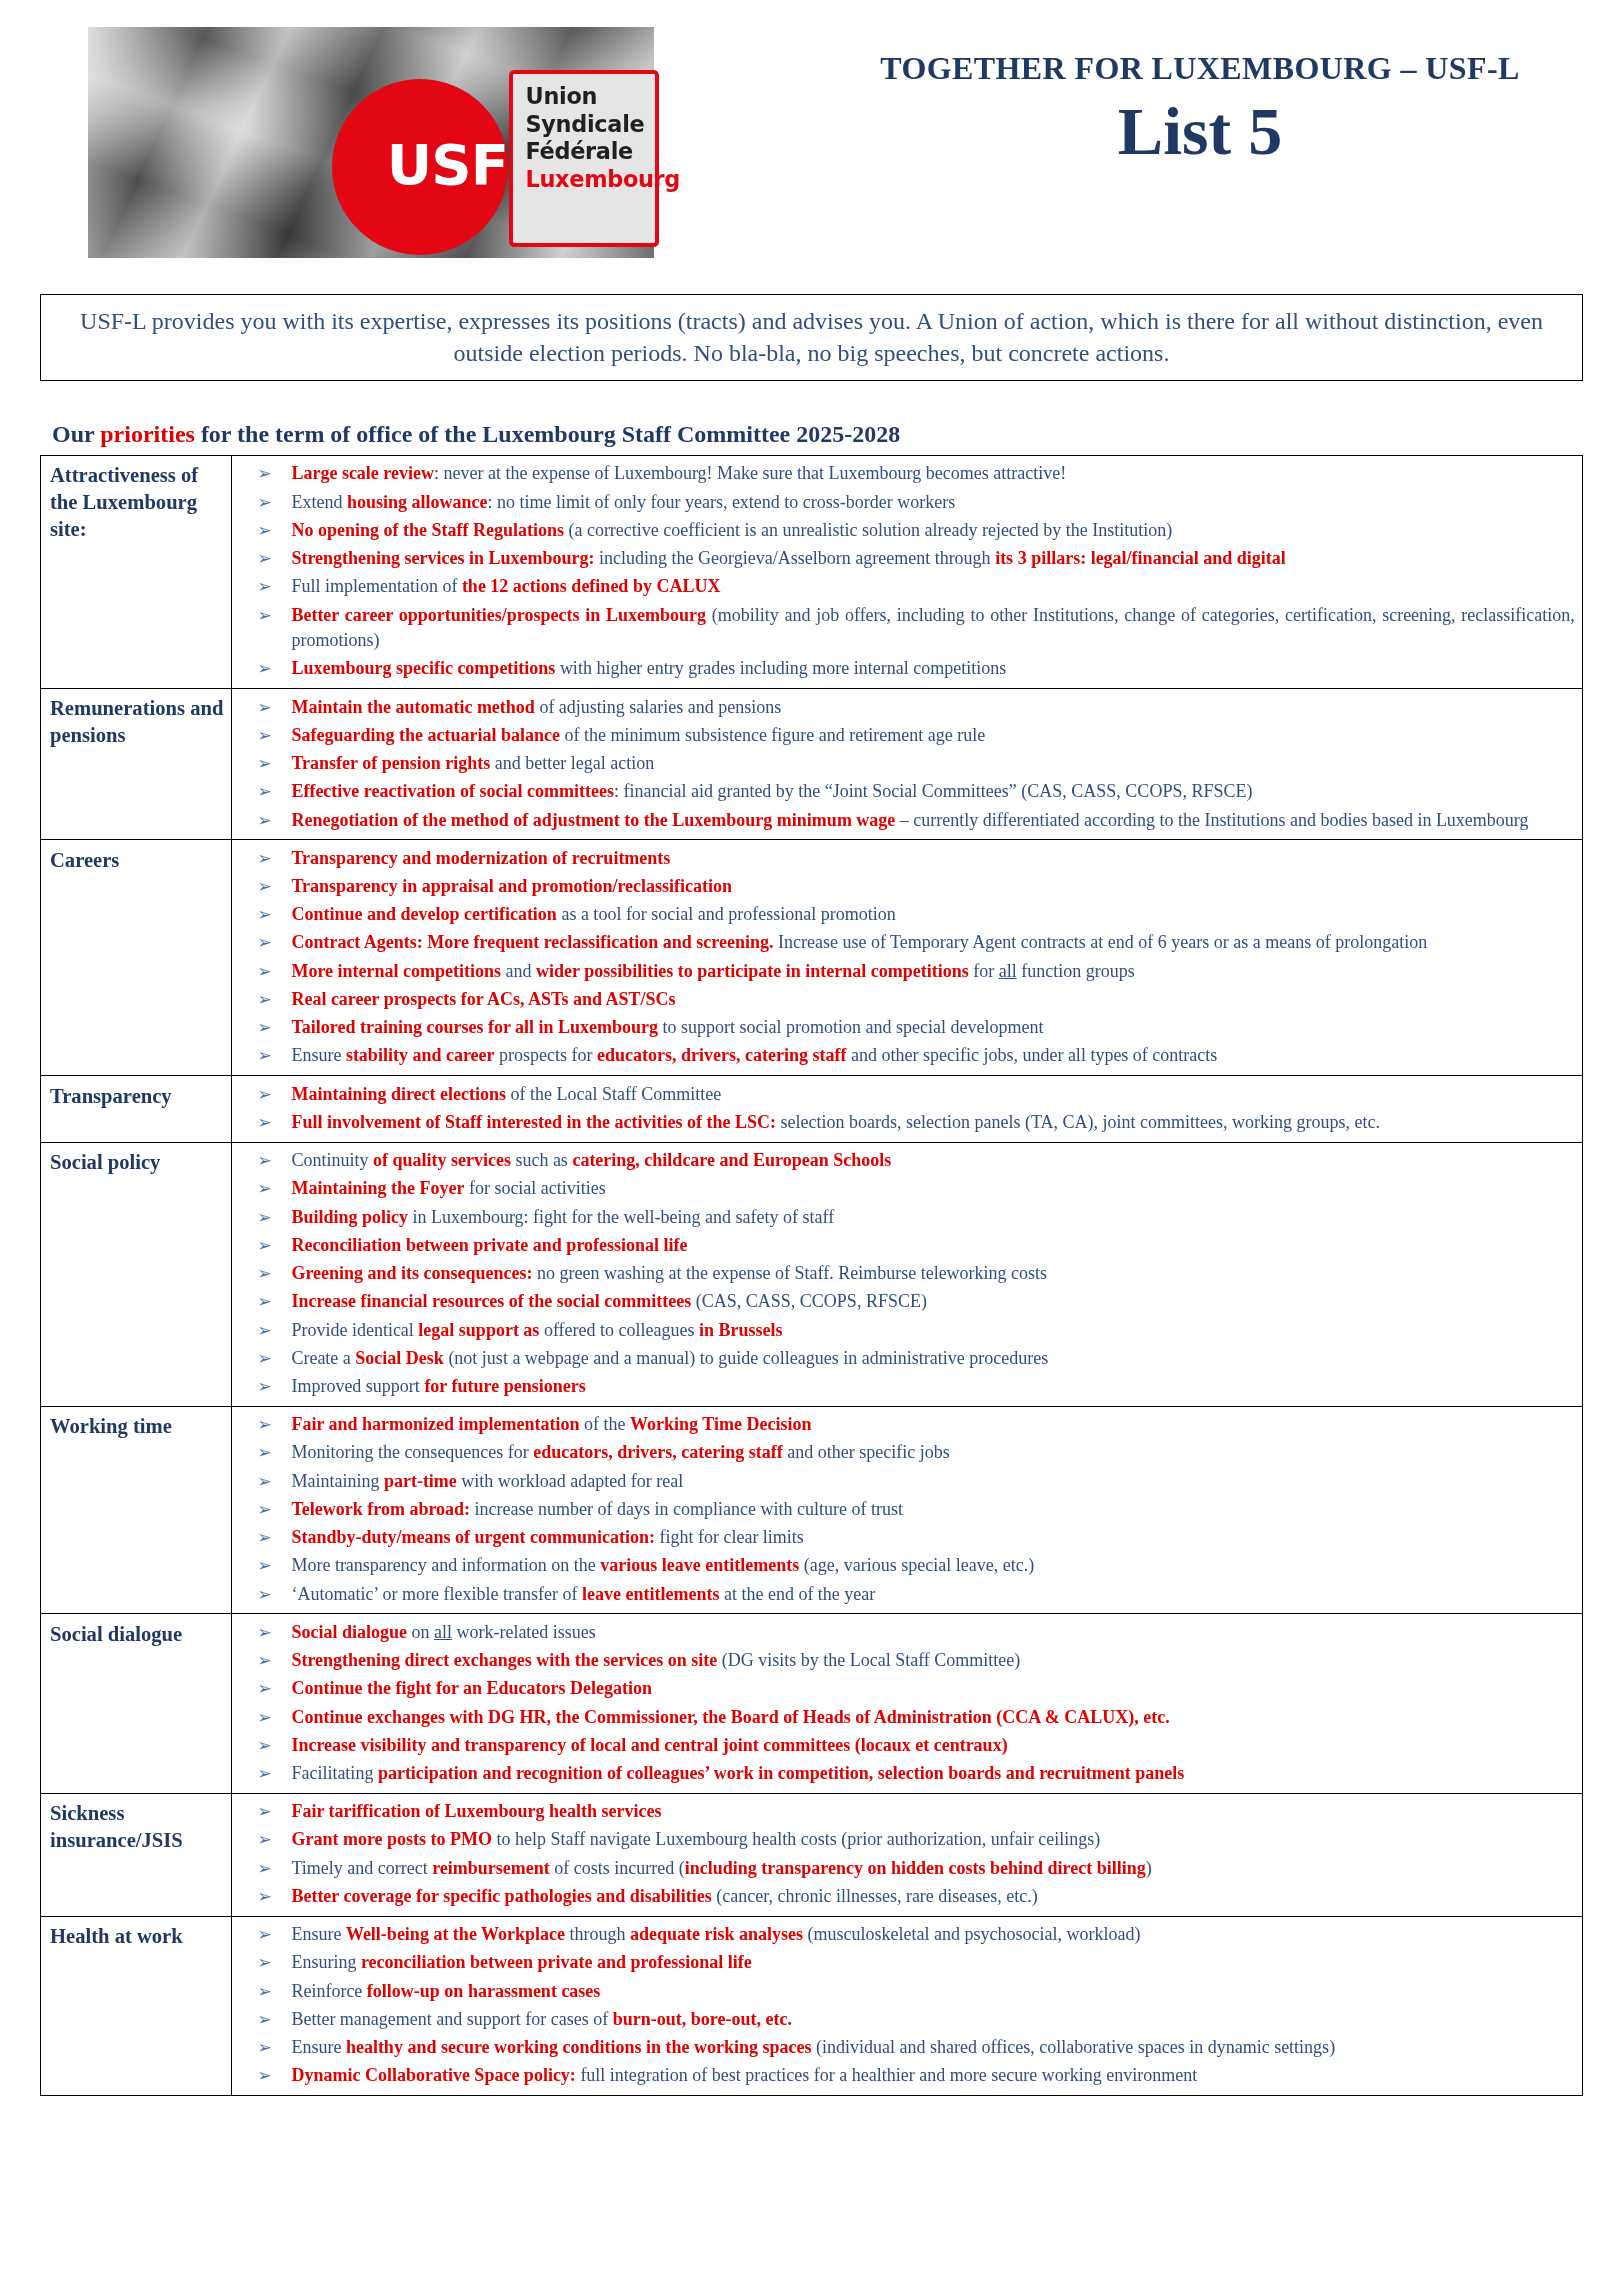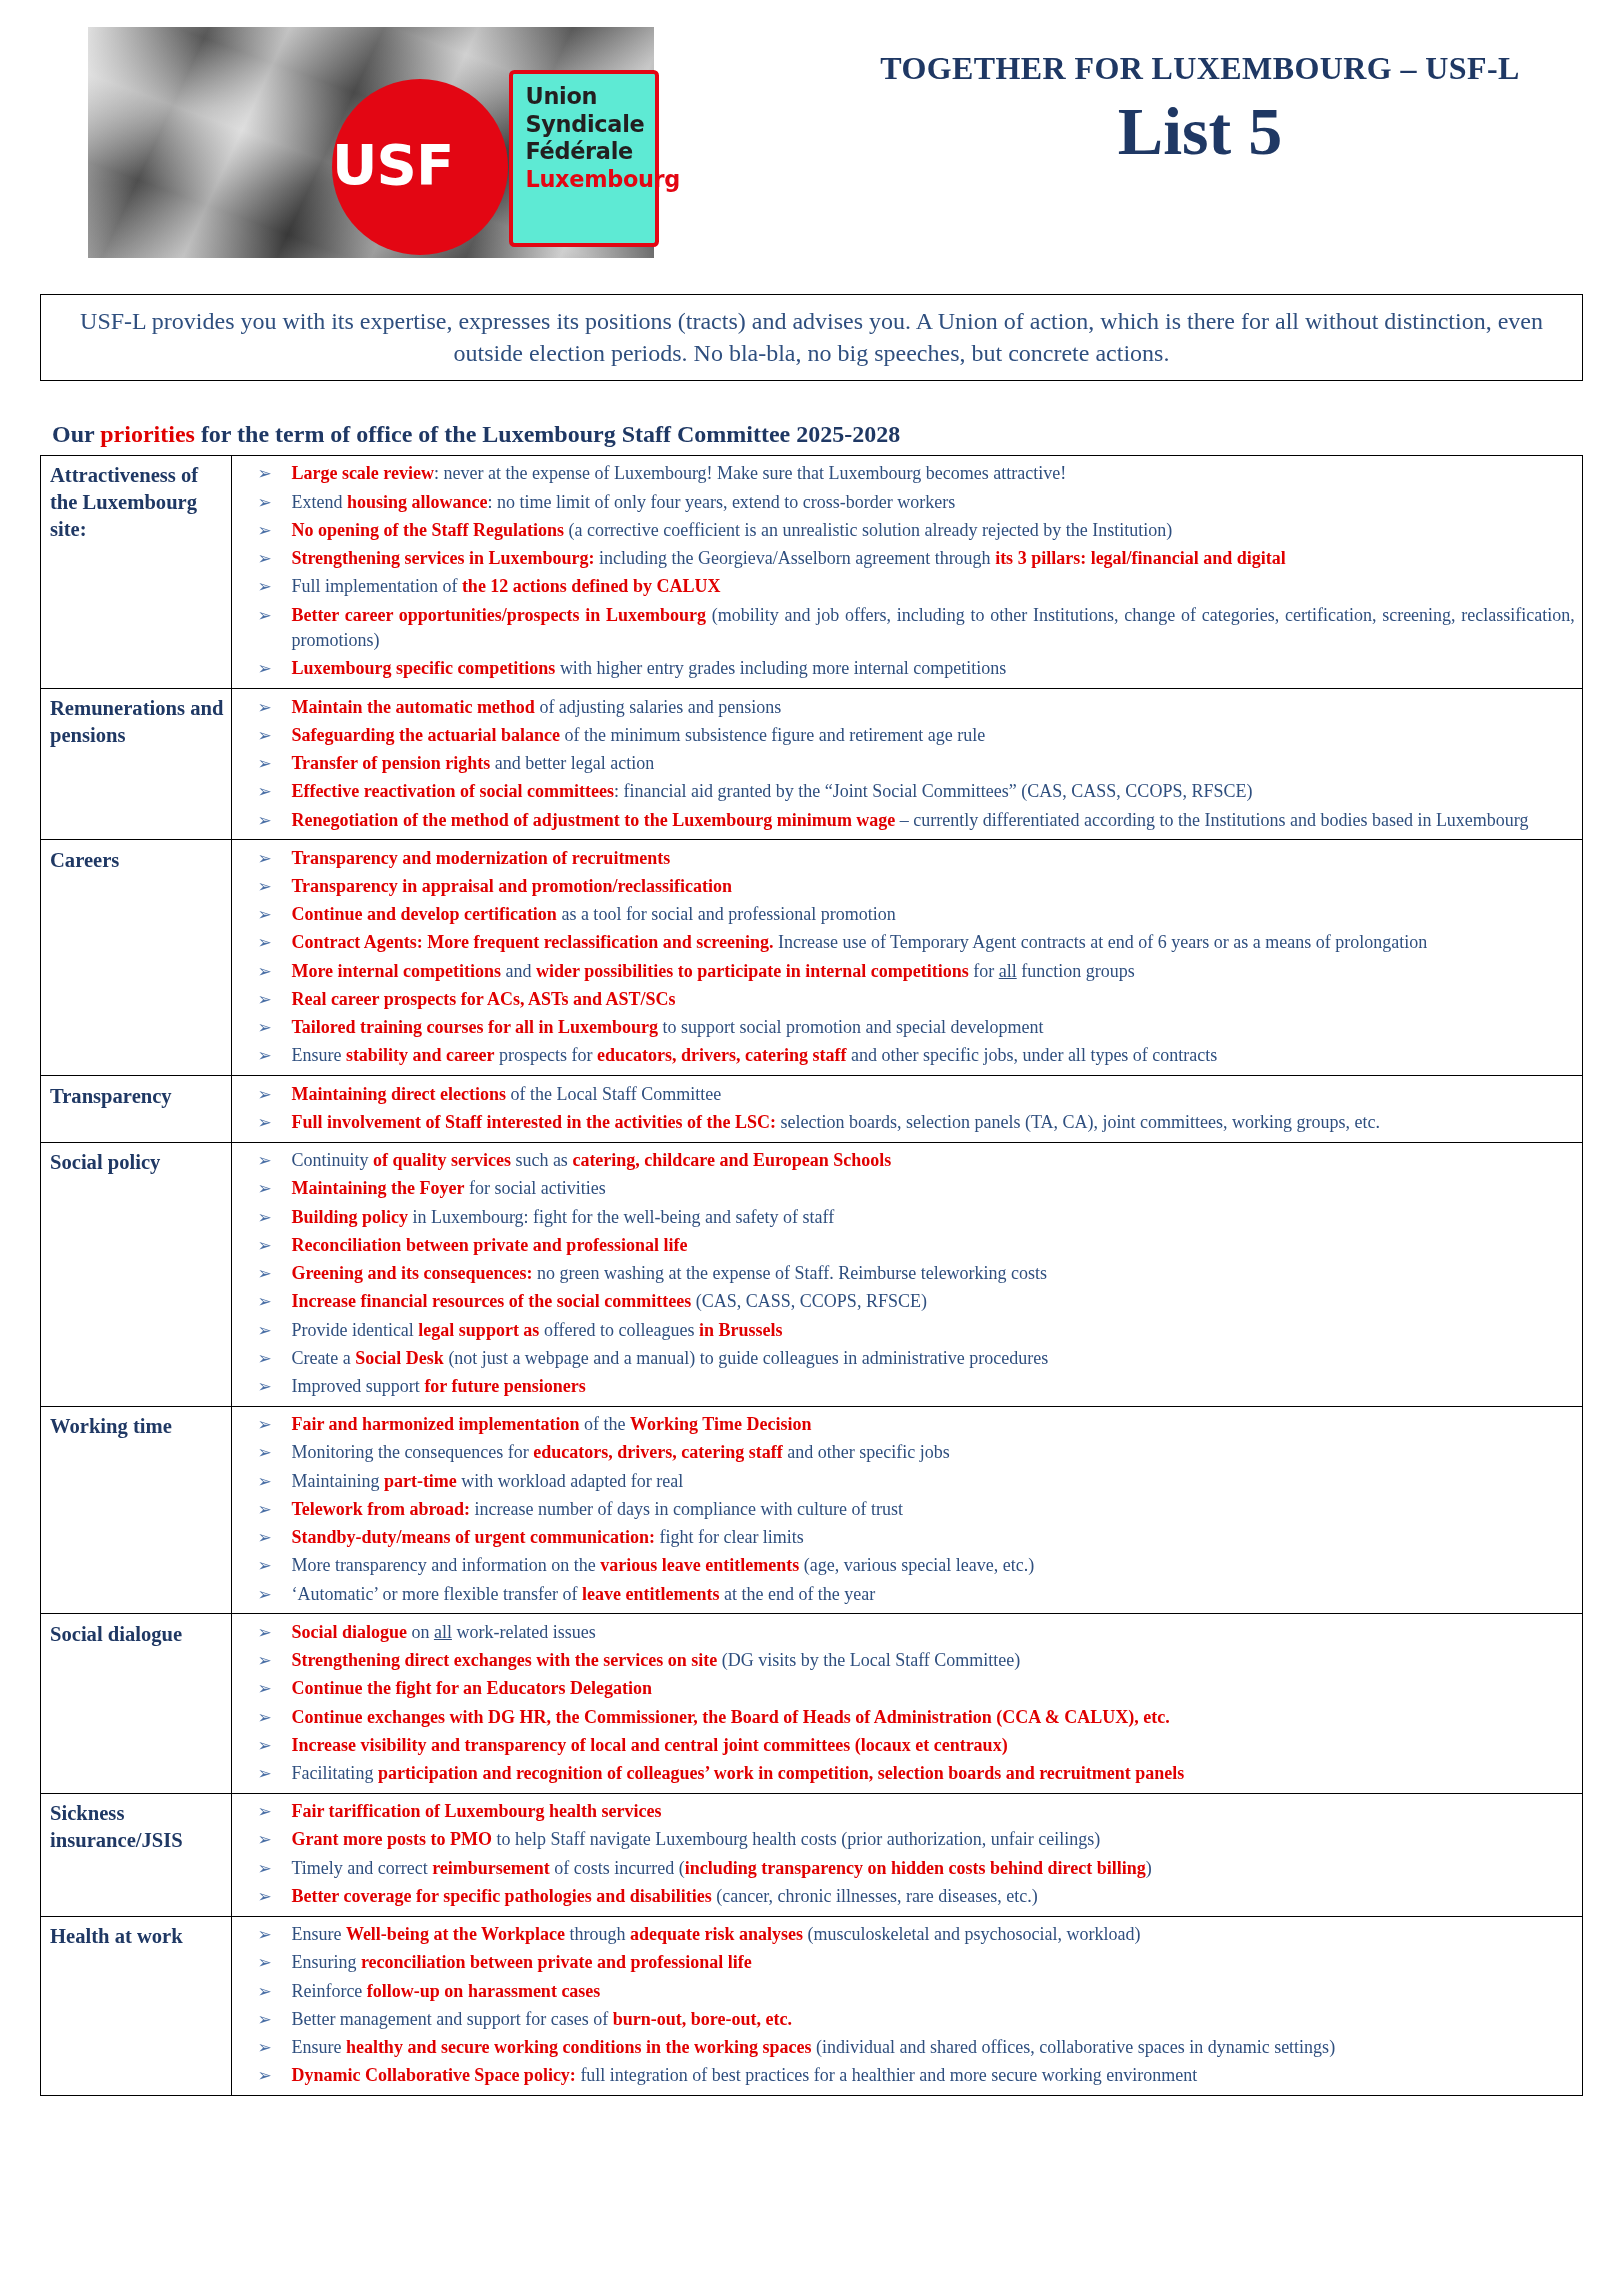--- a/index.html
+++ b/index.html
@@ -52,38 +52,38 @@
   .logo-circle {
     position: absolute;
     left: 244px;
     top: 52px;
     width: 176px;
     height: 176px;
     border-radius: 50%;
     background: #E30613;
     display: flex;
     align-items: center;
-    justify-content: flex-start;
+    justify-content: flex-end;
   }
   .logo-circle span {
     color: #ffffff;
     font-family: "DejaVu Sans", "Liberation Sans", sans-serif;
     font-weight: bold;
     font-size: 56px;
     letter-spacing: -0.9px;
     line-height: 1;
     transform: translateY(-1.8px);
   }
   .logo-name-box {
     position: absolute;
     left: 421px;
     top: 43px;
     width: 150px;
     height: 177px;
-    background: #5eead4;
+    background: #e5e5e5;
     border: 4.5px solid #E30613;
     border-radius: 5.4px;
     box-sizing: border-box;
     padding: 9px 0 0 12.5px;
   }
   .logo-name-box div {
     font-family: "DejaVu Sans", "Liberation Sans", sans-serif;
     font-weight: bold;
     font-size: 22.4px;
     line-height: 1.23;

